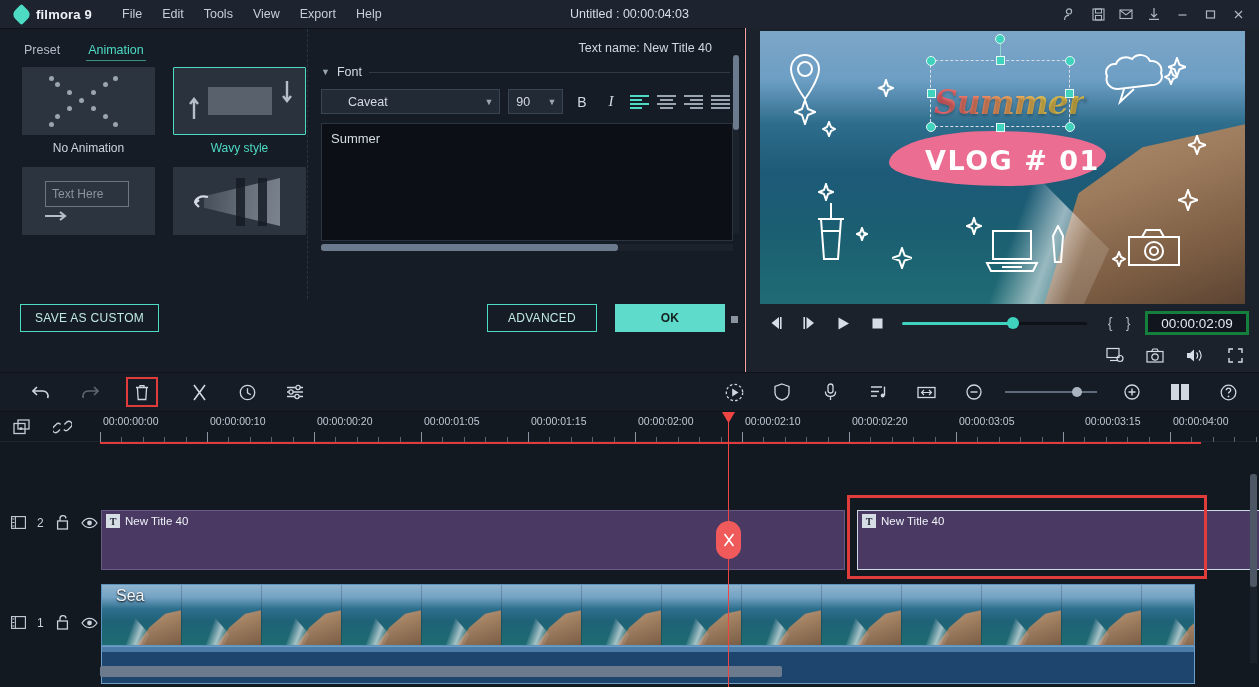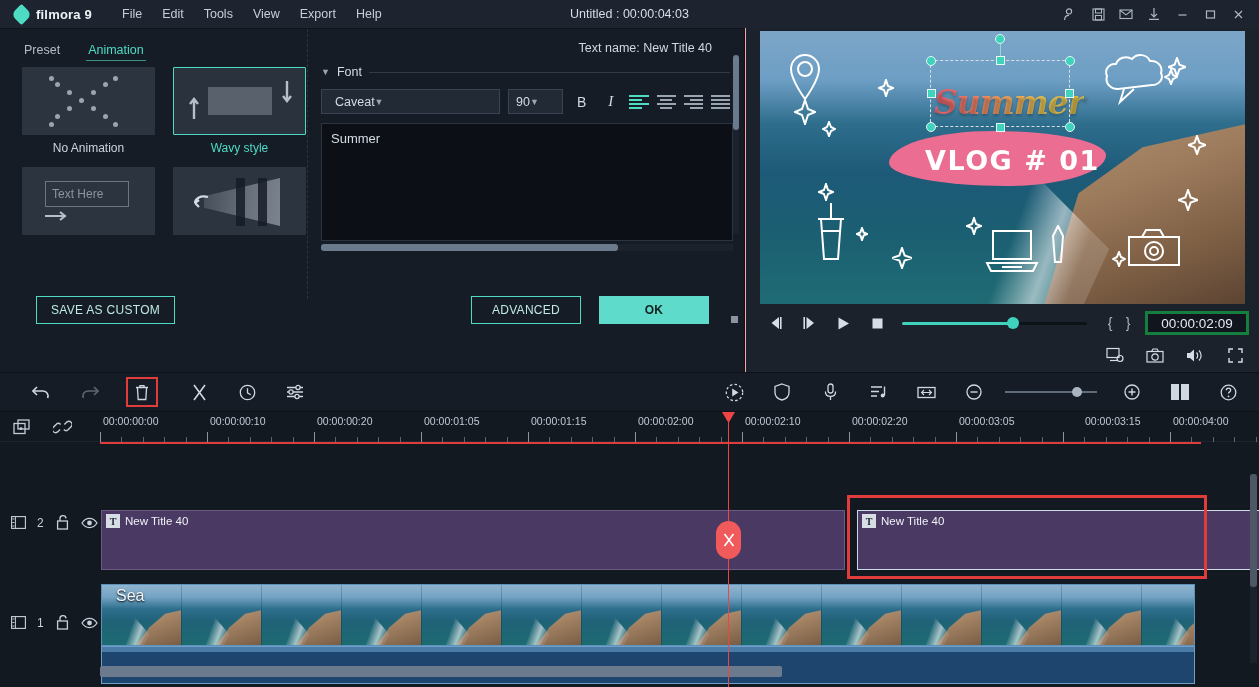--- a/index.html
+++ b/index.html
@@ -58,44 +58,44 @@
     font-size:12px; display:flex; align-items:center; padding-left:6px; }
 
   
   .font-col { position:absolute; left:309px; top:0; right:0; height:300px; padding:8px 14px 0 12px; }
   .textname { text-align:right; font-size:12.5px; color:#cfd7e1; padding:4px 18px 10px 0; }
   .group-head { display:flex; align-items:center; gap:7px; font-size:12.5px; color:#d5dce6; }
   .group-head .rule { flex:1; height:1px; background:#303a47; }
   .chev { font-size:9px; color:#9aa5b2; }
   .font-row { display:flex; align-items:center; gap:8px; margin-top:10px; }
   .select { height:25px; background:#222a36; border:1px solid #3a4452; color:#d4dbe4;
-    font-size:12.5px; display:flex; align-items:center; padding:0 6px 0 13px;
-    cursor:pointer; }
+    font-size:12.5px; display:flex; align-items:center; padding:0 6px 0 26px;
+    justify-content:space-between; cursor:pointer; }
   .select.fontname { width:186px; }
   .select.fontsize { width:57px; padding-left:7px; }
   .fmt-btn { width:22px; height:22px; display:flex; align-items:center; justify-content:center;
     color:#d2d9e2; font-size:14px; cursor:pointer; }
   .fmt-btn.ital { font-style:italic; font-family:"Liberation Serif", serif; font-size:15px; }
   .align-btn { width:20px; height:20px; display:flex; flex-direction:column;
     justify-content:center; gap:2px; cursor:pointer; }
   .align-btn i { display:block; height:2px; background:#9aa5b2; }
   .align-btn.active i { background:#4ddbc4; }
   .textarea { margin-top:9px; width:412px; height:118px; background:#0c1016;
     border:1px solid #2b3441; color:#d6dde6; font-size:13px; padding:7px 9px; }
   .ta-scroll { margin-top:3px; width:412px; height:7px; background:#1b222c; position:relative; }
   .ta-scroll i { position:absolute; left:0; top:0; height:7px; width:72%;
     background:#6b7a8c; border-radius:3px; }
   .grip { position:absolute; right:6px; bottom:6px; width:7px; height:7px; background:#8a94a1; }
   .vscroll { position:absolute; right:5px; top:26px; width:6px; height:178px; background:#1b222c; }
   .vscroll i { position:absolute; left:0; top:0; width:6px; height:42%; background:#6b7a8c;
     border-radius:3px; }
 
   
-  .actions { position:absolute; left:0; bottom:8px; width:745px; height:44px;
-    display:flex; align-items:center; padding:0 36px; }
+  .actions { position:absolute; left:0; bottom:0; width:745px; height:44px;
+    display:flex; align-items:center; padding:0 20px; }
   .btn { height:28px; display:flex; align-items:center; justify-content:center;
     font-size:12px; letter-spacing:.3px; cursor:pointer; }
   .btn.outline { border:1px solid #4ddbc4; color:#bfe9e2; background:transparent; padding:0 14px; }
   .btn.primary { background:#5fdbcb; color:#14201f; font-weight:bold; width:110px; }
   .btn.adv { width:110px; }
   .spacer { flex:1; }
 
   
   .preview { position:absolute; left:746px; top:28px; width:513px; height:344px;
     background:#1b222c; }

